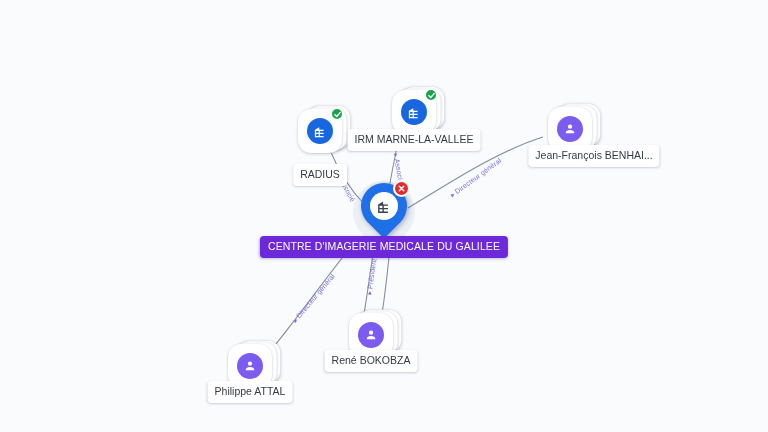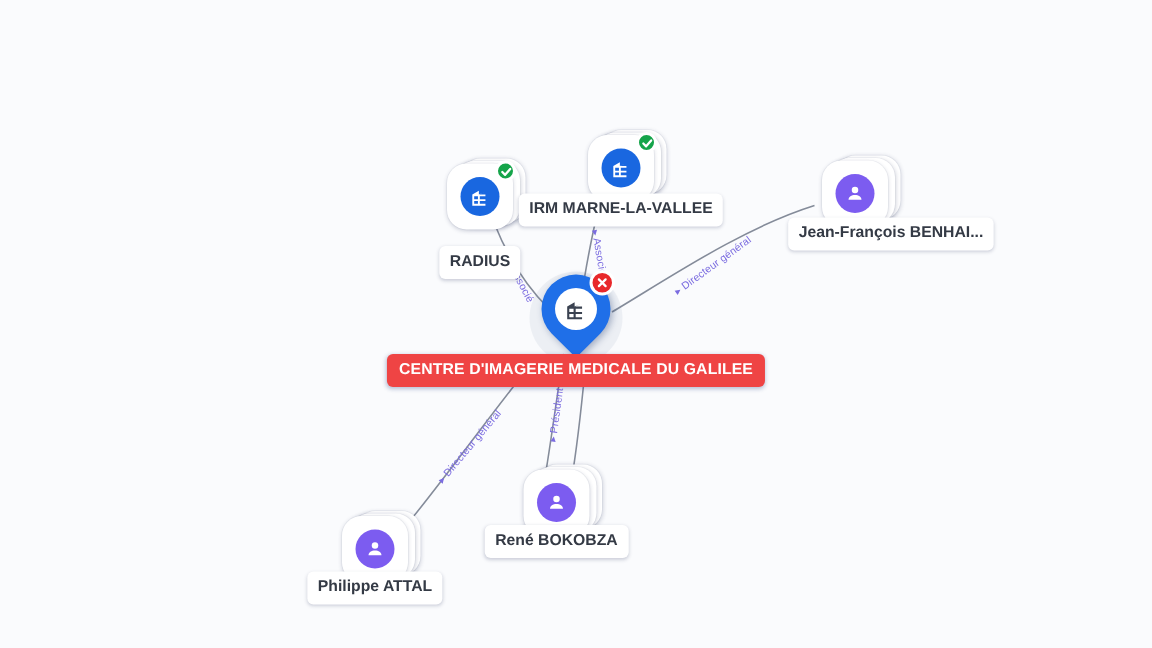--- a/index.html
+++ b/index.html
@@ -63,24 +63,23 @@
     display:flex;align-items:center;justify-content:center;
   }
 
   
   .nlabel{
     position:absolute;transform:translate(-50%,0);
     background:#ffffff;color:#343a45;
     font-size:10.5px;line-height:1;white-space:nowrap;
     padding:5px 7px 6px;border-radius:4px;
     box-shadow:0 1px 2.5px rgba(40,50,90,.22);
-    font-weight:bold;
   }
   .nlabel.primary{
-    background:#ef4444;color:#ffffff;font-size:10.5px;
+    background:#6d28d9;color:#ffffff;font-size:10.5px;
     letter-spacing:.1px;padding:5px 8px 6px;
     box-shadow:0 1px 3px rgba(20,50,120,.3);
   }
   .elabel{
     position:absolute;color:#7b6ce0;font-size:7px;line-height:1;
     white-space:nowrap;transform-origin:0 50%;letter-spacing:.1px;
   }
 </style>
 </head>
 <body>

